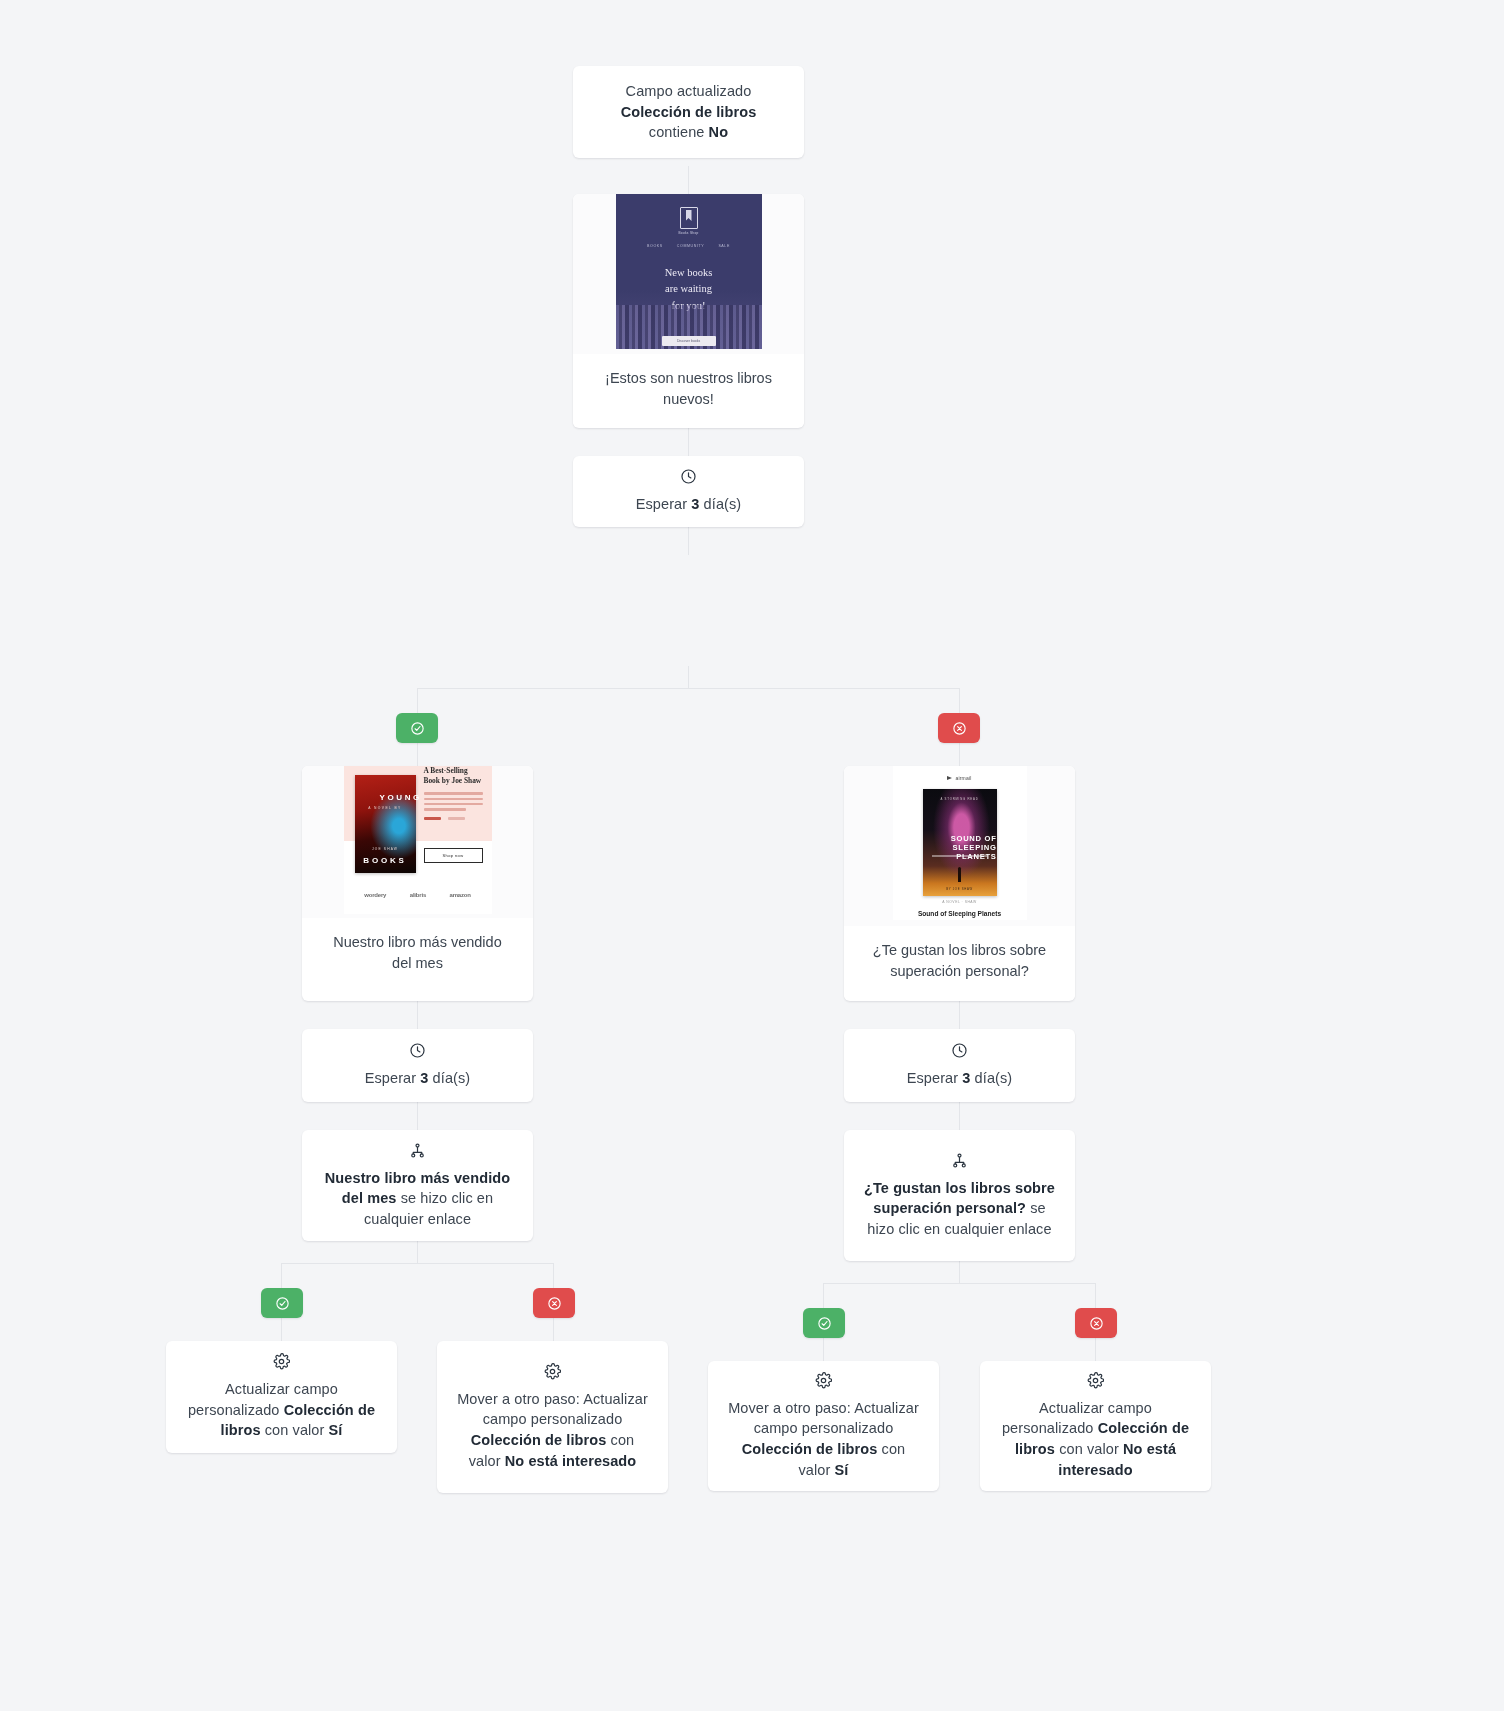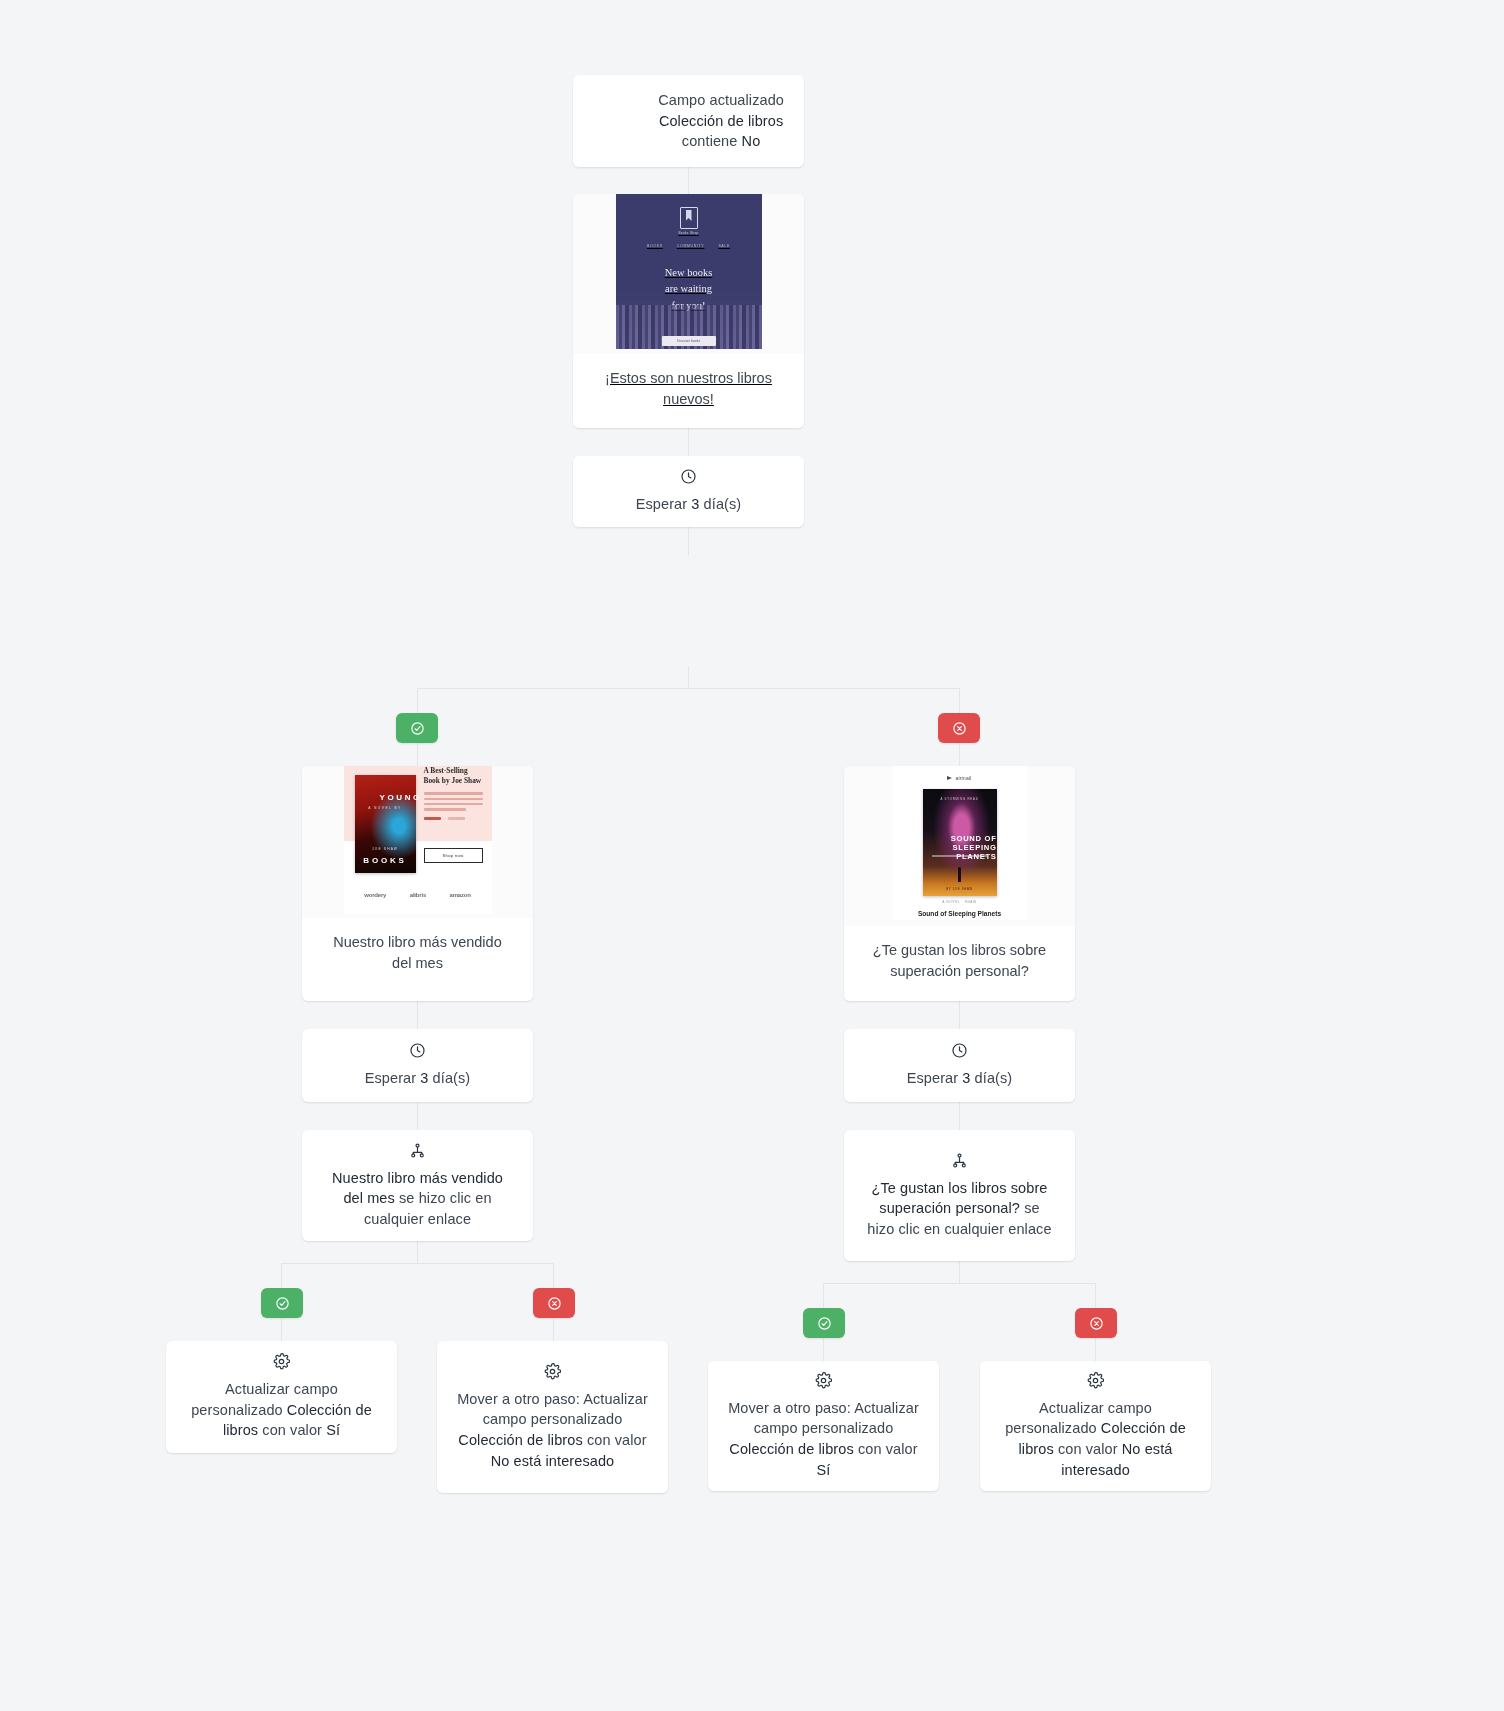--- a/index.html
+++ b/index.html
@@ -34,21 +34,21 @@
     justify-content: center;
     padding: 16px 20px;
     text-align: center;
   }
   .card .txt {
     font-size: 14.5px;
     line-height: 1.42;
     color: #3d4651;
     letter-spacing: .1px;
   }
-  .card .txt b { color: #222b36; font-weight: 400; }
+  .card .txt b { color: #222b36; font-weight: 700; }
   .icon-top { margin-bottom: 9px; color: #2b3540; line-height: 0; }
   .icon-top svg { display: block; }
 
   
   .email-card {
     position: absolute;
     background: #ffffff;
     border-radius: 6px;
     box-shadow: 0 1px 2px rgba(16,24,40,.06), 0 1px 3px rgba(16,24,40,.05);
     overflow: hidden;
@@ -237,29 +237,29 @@
   <div class="line v" style="left:417px; top:1241px; height:22px;"></div>
   <div class="line h" style="left:281px; top:1263px; width:272px;"></div>
   <div class="line v" style="left:281px; top:1263px; height:78px;"></div>
   <div class="line v" style="left:553px; top:1263px; height:78px;"></div>
 
   <div class="line v" style="left:959px; top:1261px; height:22px;"></div>
   <div class="line h" style="left:823px; top:1283px; width:272px;"></div>
   <div class="line v" style="left:823px; top:1283px; height:78px;"></div>
   <div class="line v" style="left:1095px; top:1283px; height:78px;"></div>
 
-  <div class="card" style="left:573px; top:75px; width:231px; height:92px;align-items:flex-end;">
+  <div class="card" style="left:573px; top:66px; width:231px; height:92px;">
     <div class="txt">
       <span>Campo actualizado</span><br>
       <b>Colección de libros</b><br>
       <span>contiene </span><b>No</b>
     </div>
   </div>
 
-  <div class="email-card" style="left:573px; top:194px; width:231px; height:234px;text-decoration:underline;">
+  <div class="email-card" style="left:573px; top:194px; width:231px; height:234px;">
     <div class="email-thumb-wrap" style="height:160px;">
       <div class="prev1">
         <div class="logo"></div>
         <div class="logo-txt">Books Shop</div>
         <div class="nav">
           <span>BOOKS</span>
           <span>COMMUNITY</span>
           <span>SALE</span>
         </div>
         <div class="hero">

